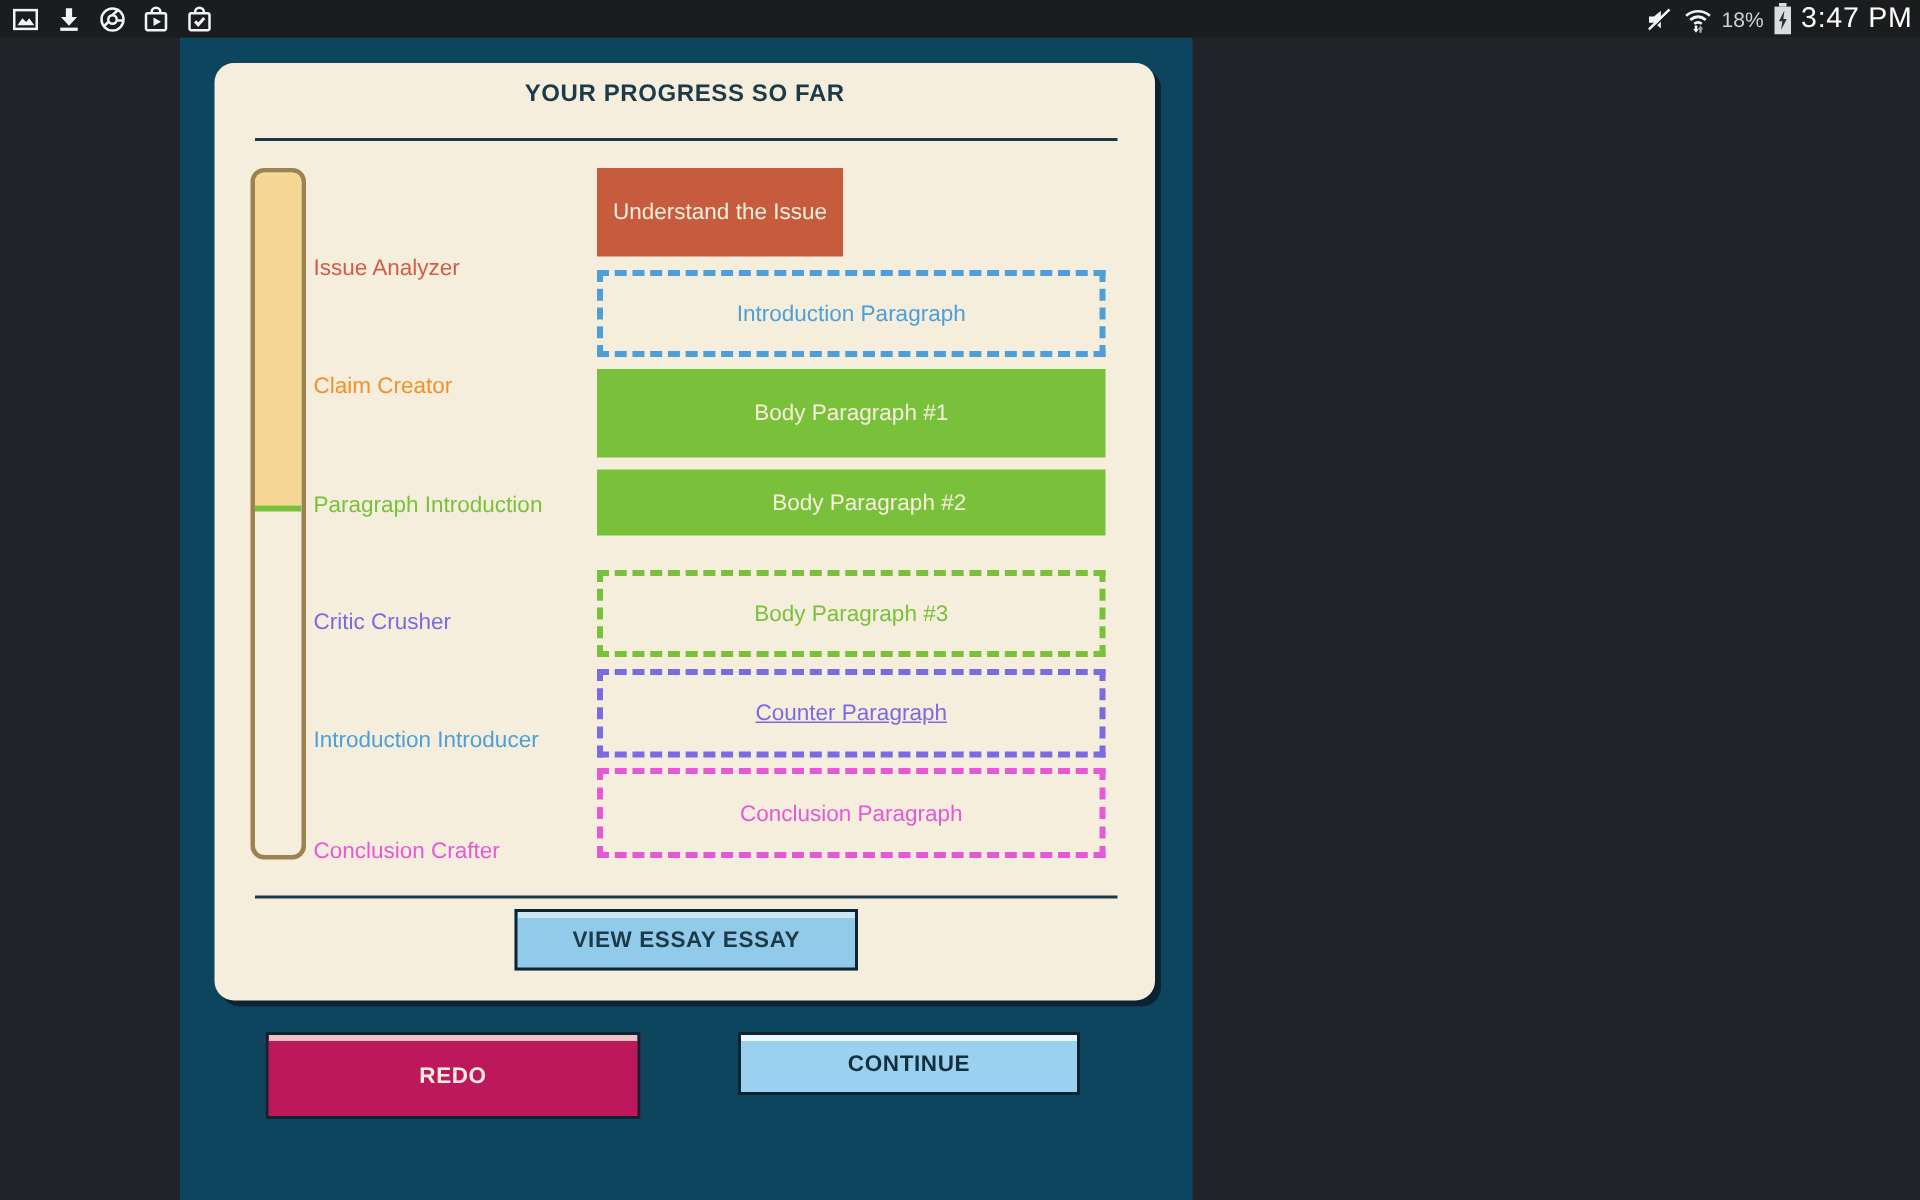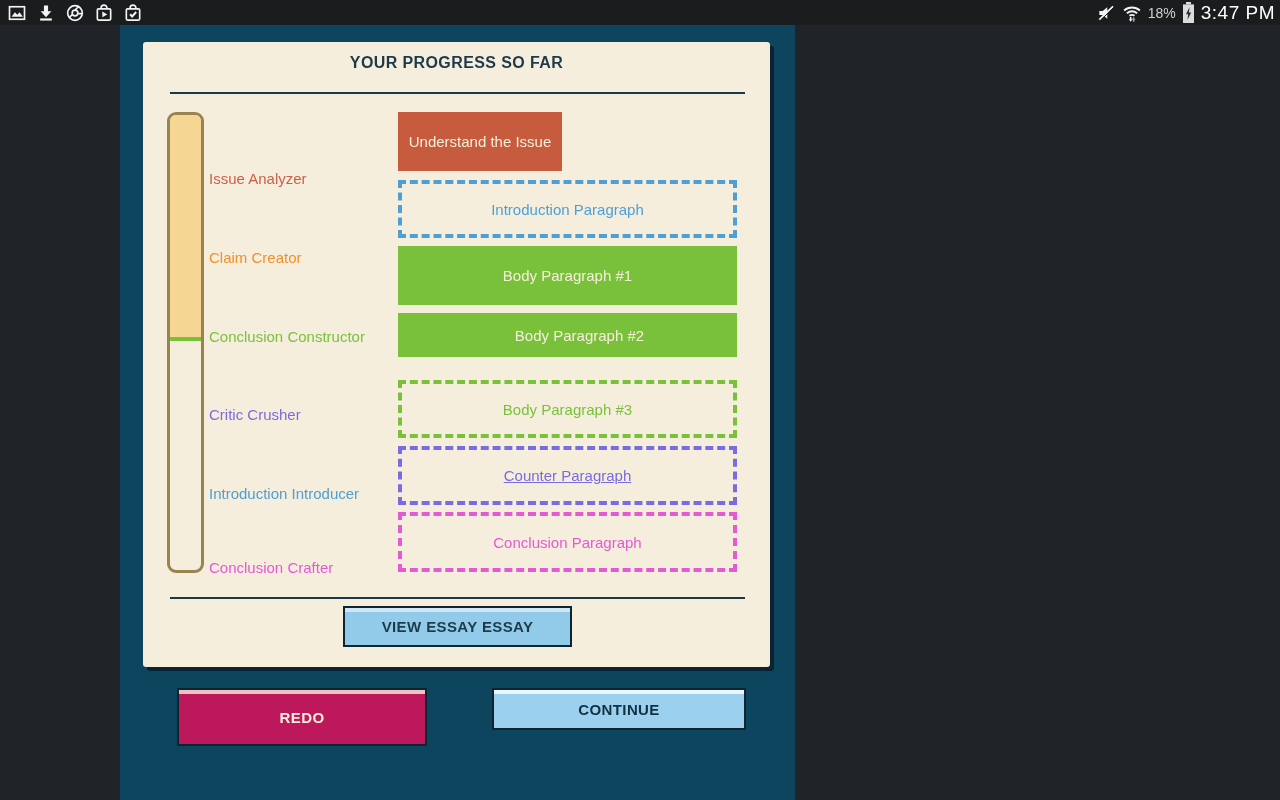--- a/index.html
+++ b/index.html
@@ -11,21 +11,21 @@
                background:#1a1c1e; display:flex; align-items:center; z-index:10; }
   .sb-left { display:flex; align-items:center; gap:9px; margin-left:7px; }
   .sb-right { display:flex; align-items:center; gap:6px; margin-left:auto; margin-right:5px; }
   .sb-icon { width:20px; height:20px; display:block; }
   .sb-batt-pct { color:#cfd1d2; font-size:14px; }
   .sb-time { color:#ffffff; font-size:19px; letter-spacing:0.5px; }
 
   
   .panel { position:absolute; left:120px; top:25px; width:675px; height:775px; background:#0d455f; }
   .card  { position:absolute; left:143px; top:42px; width:627px; height:625px;
-           background:#f6eedd; border-radius:3px; box-shadow:4px 4px 0 #0b2231; z-index:5; }
+           background:#f6eedd; border-radius:13px; box-shadow:4px 4px 0 #0b2231; z-index:5; }
 
   .card-title { position:absolute; left:0; top:12px; width:100%; text-align:center;
                 color:#1d3a4a; font-size:16px; font-weight:bold; letter-spacing:0.4px; }
   .hr { position:absolute; left:27px; right:25px; height:2px; background:#1c3949; }
   .hr1 { top:50px; } .hr2 { top:555px; }
 
   
   .thermo { position:absolute; left:24px; top:70px; width:37px; height:461px;
             border:3px solid #9b8251; border-radius:9px; background:#f6eedd; overflow:hidden; }
   .thermo-fill { position:absolute; left:0; top:0; width:100%; height:222px; background:#f6d693; }
@@ -55,21 +55,21 @@
 
   
   .btn { display:flex; align-items:center; justify-content:center; font-weight:bold;
          font-size:15px; letter-spacing:0.4px; border:2px solid #0e2430; cursor:pointer; }
   .view-btn { position:absolute; left:200px; top:564px; width:229px; height:41px;
               background:#92cbe9; color:#1d3a4a;
               box-shadow: inset 0 4px 0 rgba(255,255,255,0.55); }
   .redo-btn { position:absolute; left:177px; top:688px; width:250px; height:58px;
               background:#be185d; color:#f6eedd; z-index:6;
               box-shadow: inset 0 4px 0 rgba(247,238,221,0.8); }
-  .continue-btn { position:absolute; left:492px; top:688px; width:254px; height:42px;
+  .continue-btn { position:absolute; left:492px; top:688px; width:228px; height:42px;
               background:#9bd1ef; color:#12303e; z-index:6;
               box-shadow: inset 0 4px 0 rgba(255,255,255,0.8); }
 </style>
 </head>
 <body>
 
 <div class="statusbar">
   <div class="sb-left">
     <svg class="sb-icon" viewBox="0 0 24 24">
       <rect x="3" y="4.5" width="18" height="15" fill="none" stroke="#f2f3f4" stroke-width="2"></rect>
@@ -124,21 +124,21 @@
   <div class="card-title">YOUR PROGRESS SO FAR</div>
   <div class="hr hr1"></div>
 
   <div class="thermo">
     <div class="thermo-fill"></div>
     <div class="thermo-marker"></div>
   </div>
 
   <div class="milestone m0" style="--c: #cd5f48;">Issue Analyzer</div>
   <div class="milestone m1" style="--c: #f0912a;">Claim Creator</div>
-  <div class="milestone m2" style="--c: #7ac13b;">Conclusion Constructor</div>
+  <div class="milestone m2" style="--c: #7ac13b;">Paragraph Introduction</div>
   <div class="milestone m3" style="--c: #7a6be0;">Critic Crusher</div>
   <div class="milestone m4" style="--c: #4d9fd6;">Introduction Introducer</div>
   <div class="milestone m5" style="--c: #e559d5;">Conclusion Crafter</div>
 
   <div class="steps-col">
     <div class="step-row">
       <div class="step solid half-a" style="--c: #c75b3e;">Understand the Issue</div>
     </div>
     <div class="step dashed full s2" style="--c: #4d9fd6;">Introduction Paragraph</div>
     <div class="step solid full s3" style="--c: #7ac13b;">Body Paragraph #1</div>

